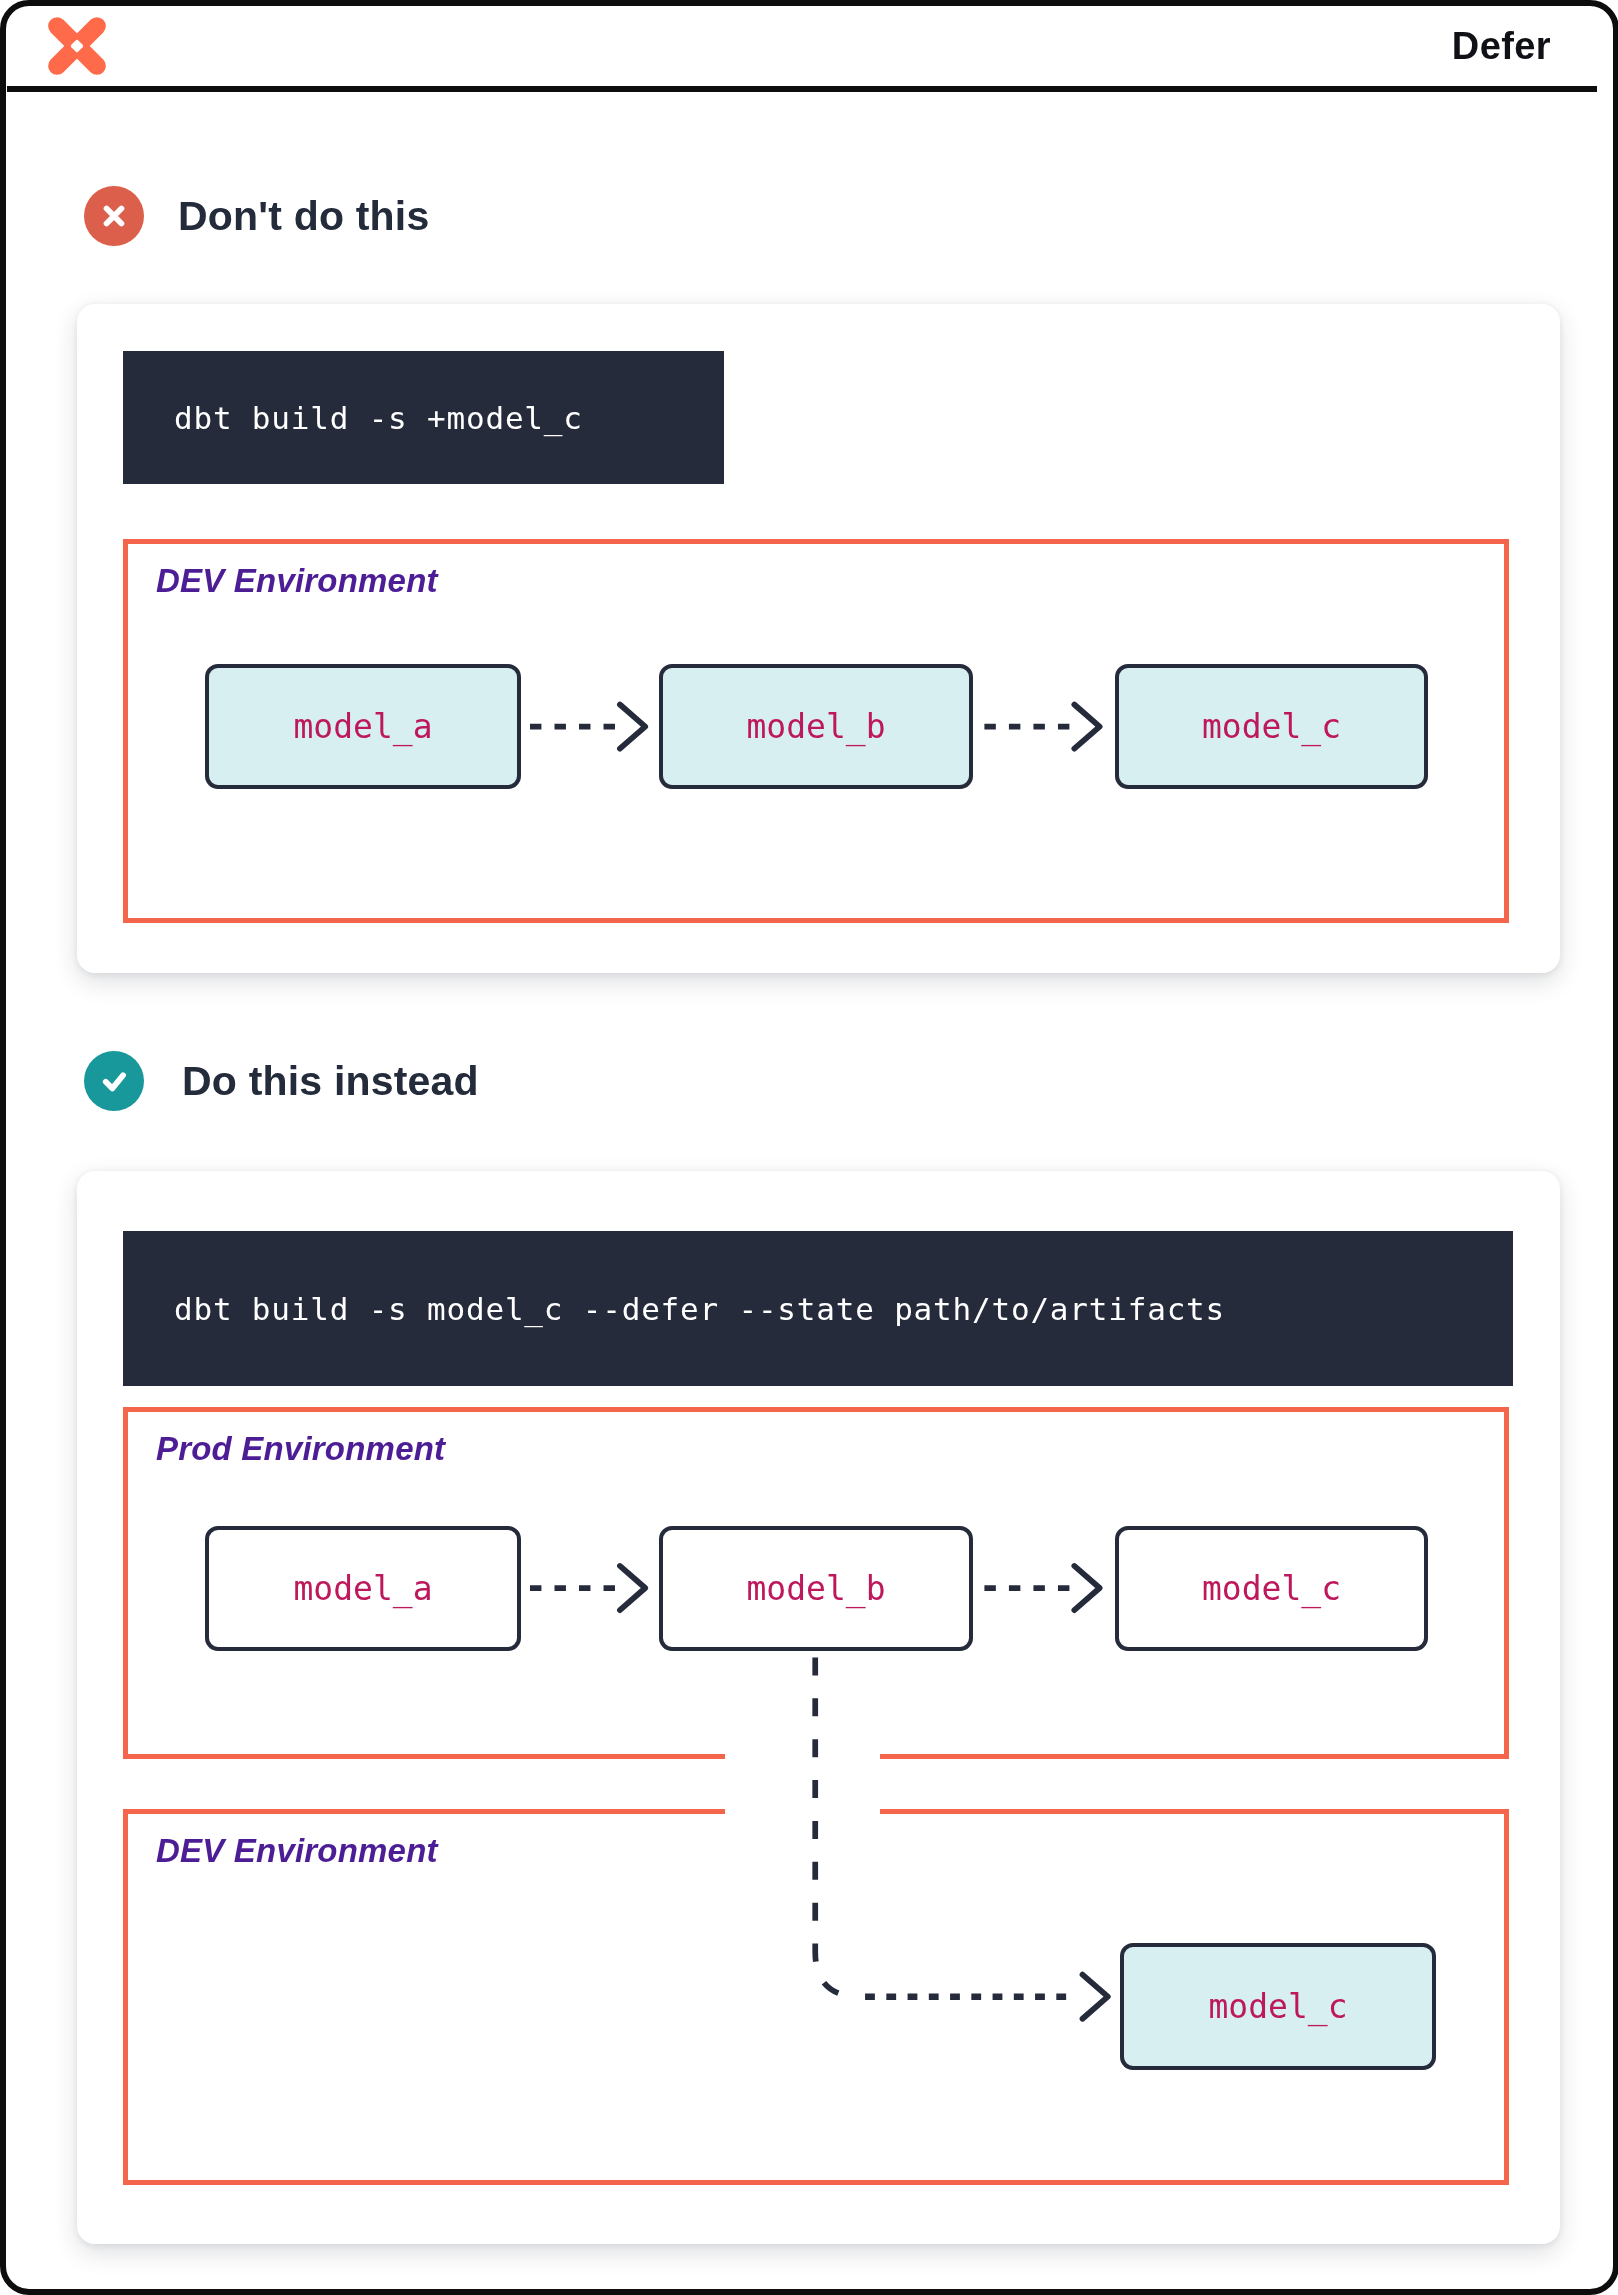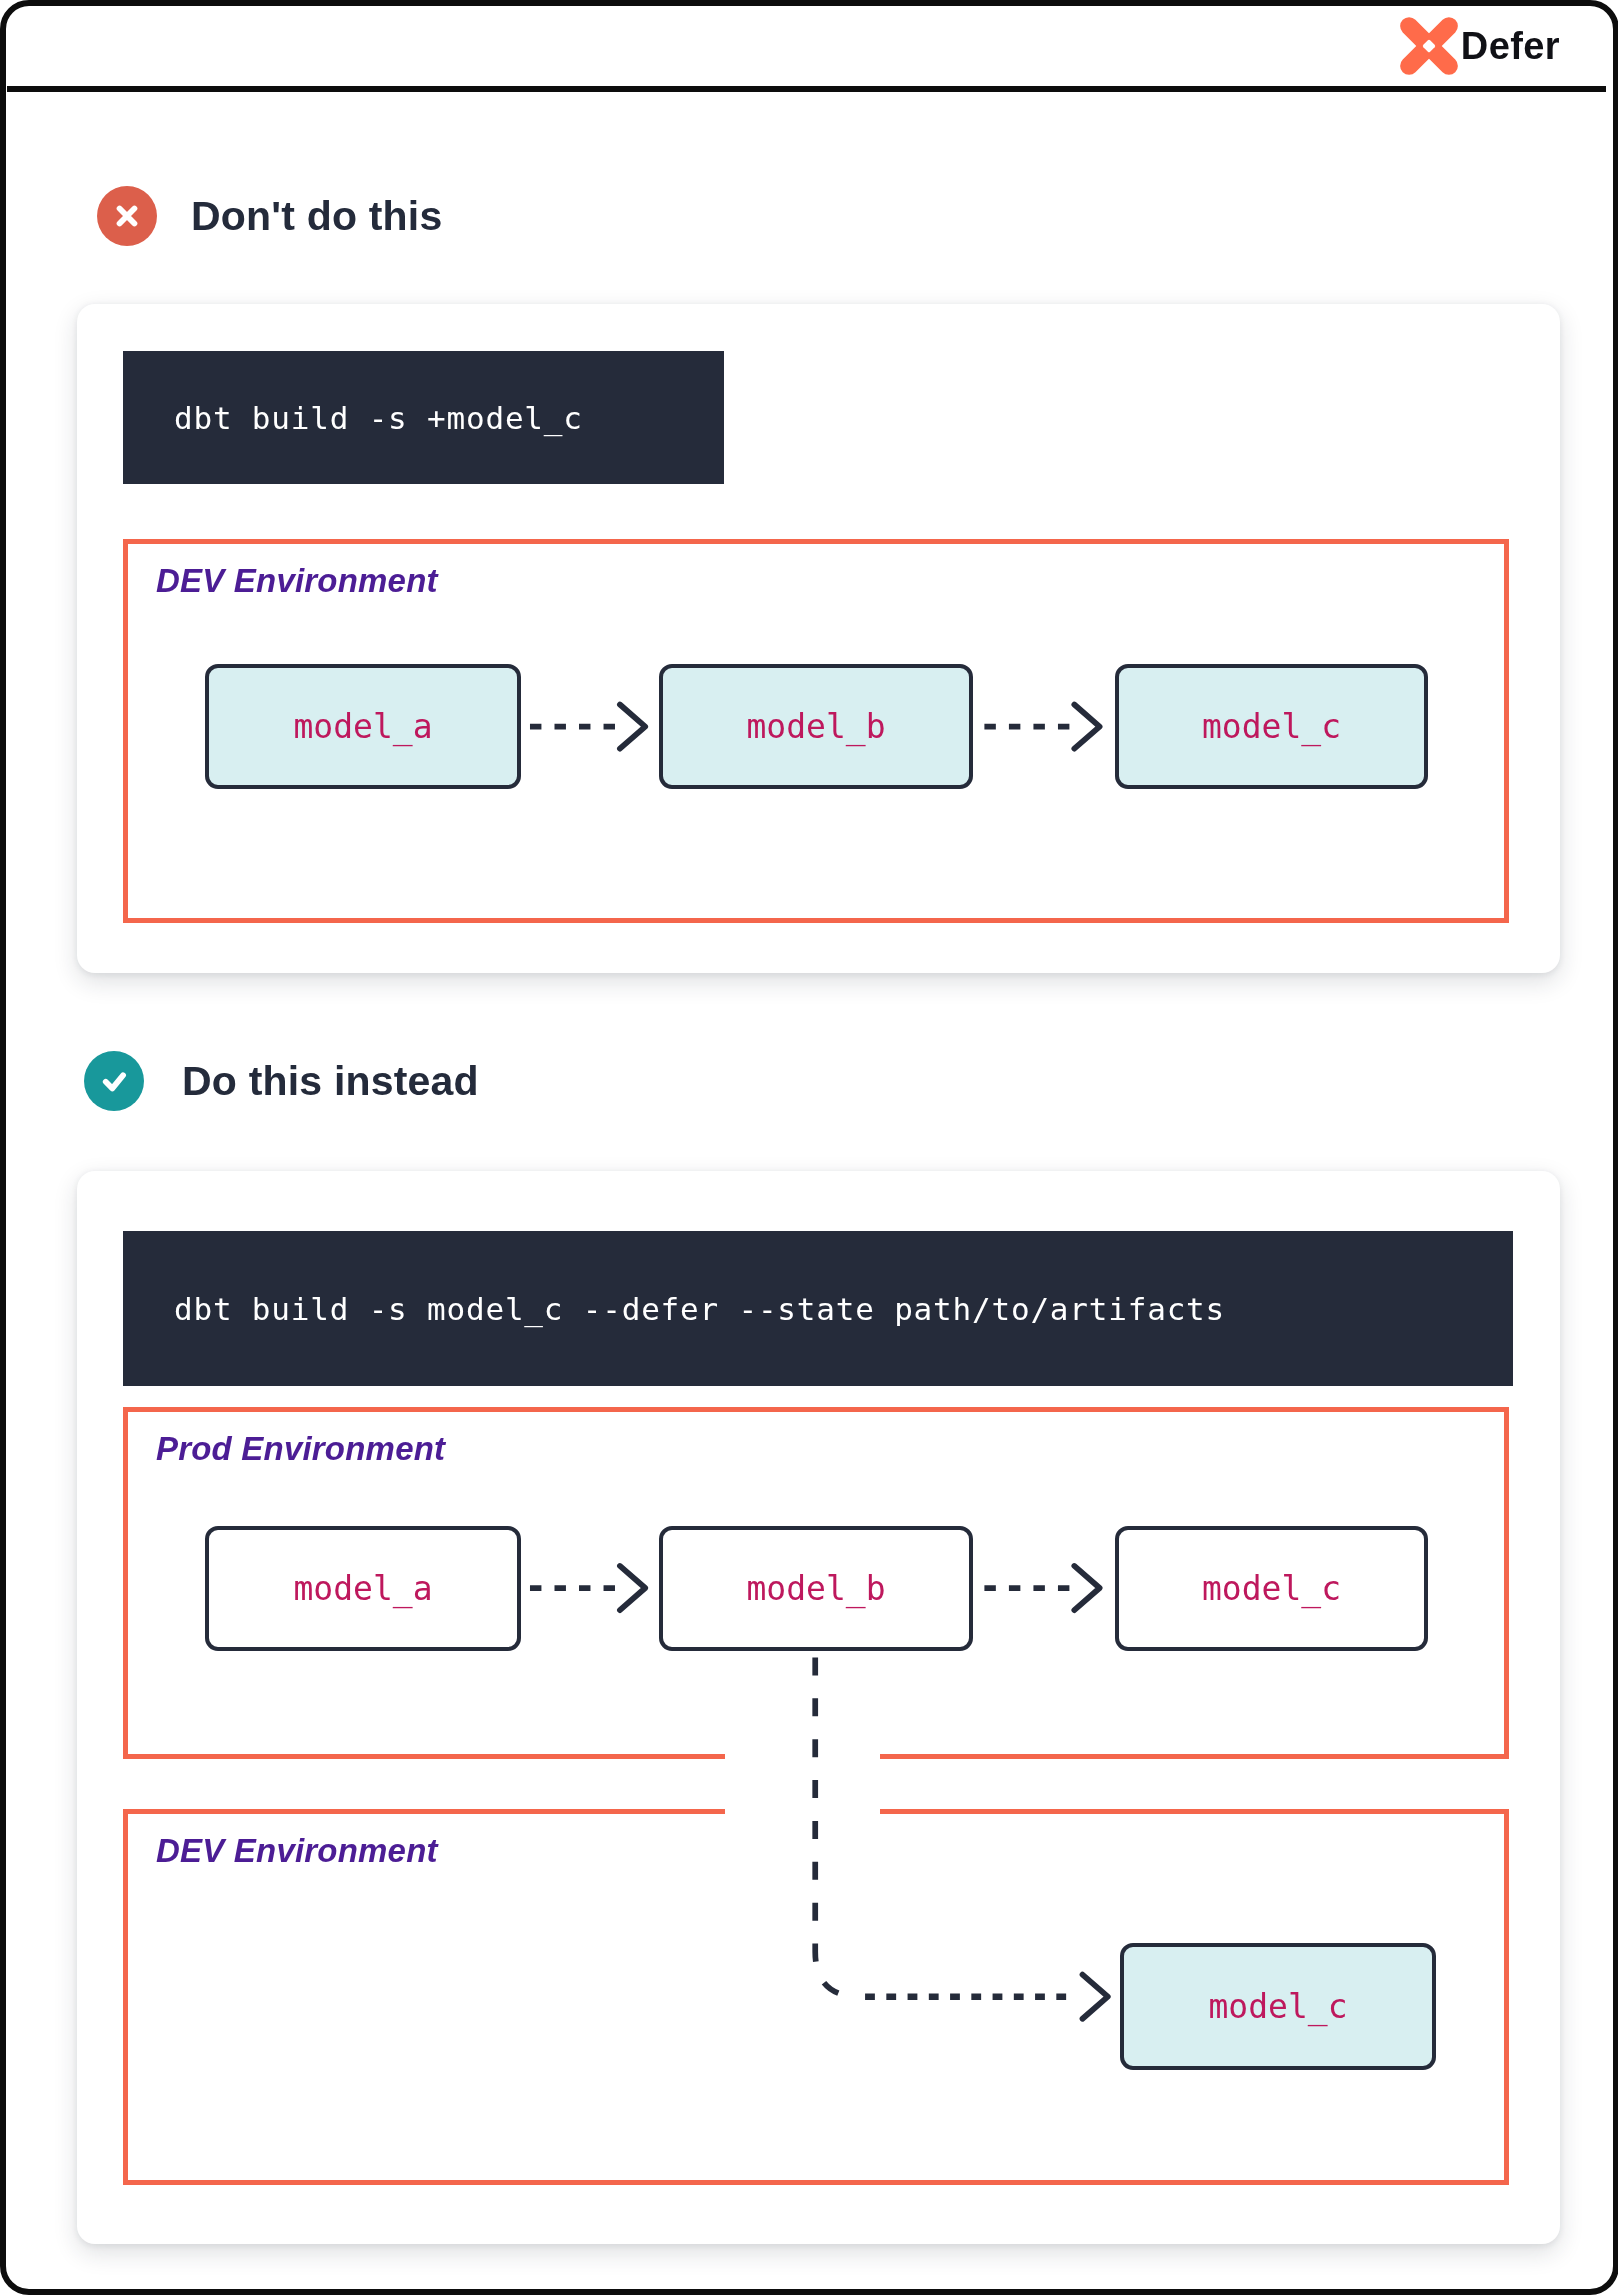--- a/index.html
+++ b/index.html
@@ -2,23 +2,23 @@
 <html style="font-size:13px"><head>
 <meta charset="utf-8">
 <style>
   html,body{margin:0;padding:0;background:#ffffff;}
   .page{position:relative;width:1619px;height:2295px;background:#ffffff;overflow:hidden;
         font-family:"Liberation Sans",sans-serif;}
   
   .frame{position:absolute;inset:0;border:6.5px solid #0d0d0d;border-radius:29px;
          box-sizing:border-box;pointer-events:none;}
   
-  .topbar{position:absolute;top:6.5px;left:6.5px;right:13px;height:85px;
+  .topbar{position:absolute;top:6.5px;left:6.5px;right:22px;height:85px;
           border-bottom:6.5px solid #0d0d0d;box-sizing:border-box;
-          display:flex;align-items:center;justify-content:flex-end;
+          display:flex;align-items:center;justify-content:space-between;
           padding:0 46px 0 38px;}
   .logo{width:64px;height:64px;display:block;}
   .topbar-title{font-size:38px;font-weight:700;color:#101116;letter-spacing:0.4px;}
 
   
   .section-head{position:absolute;display:flex;align-items:center;gap:38px;}
   .badge{width:60px;height:60px;border-radius:50%;display:flex;align-items:center;justify-content:center;flex:0 0 auto;}
   .badge svg{width:38px;height:38px;display:block;}
   .section-title{font-size:41px;font-weight:700;color:#242b3b;letter-spacing:0.2px;}
 
@@ -58,21 +58,21 @@
     <svg class="logo" viewBox="0 0 100 100" aria-hidden="true">
       <g fill="#ff6b4a">
         <rect x="36" y="-8" width="28" height="116" rx="14" transform="rotate(45 50 50)"></rect>
         <rect x="36" y="-8" width="28" height="116" rx="14" transform="rotate(-45 50 50)"></rect>
       </g>
       <rect x="42.5" y="42.5" width="15" height="15" rx="2.5" transform="rotate(45 50 50)" fill="#ffffff"></rect>
     </svg>
     <div class="topbar-title">Defer</div>
   </div>
 
-  <div class="section-head" style="left:97px;top:186px;gap:34px;">
+  <div class="section-head" style="left:84px;top:186px;gap:34px;">
     <div class="badge" style="background:#dc5f4b;">
       <svg viewBox="0 0 46 46" aria-hidden="true">
         <path d="M14 14 L32 32 M32 14 L14 32" stroke="#ffffff" stroke-width="7" stroke-linecap="round" fill="none"></path>
       </svg>
     </div>
     <div class="section-title">Don't do this</div>
   </div>
 
   <div class="card" style="left:77px;top:304px;width:1483px;height:669px;">
     <div class="code" style="left:46px;top:47px;width:601px;height:133px;text-align:right;">dbt build -s +model_c</div>

